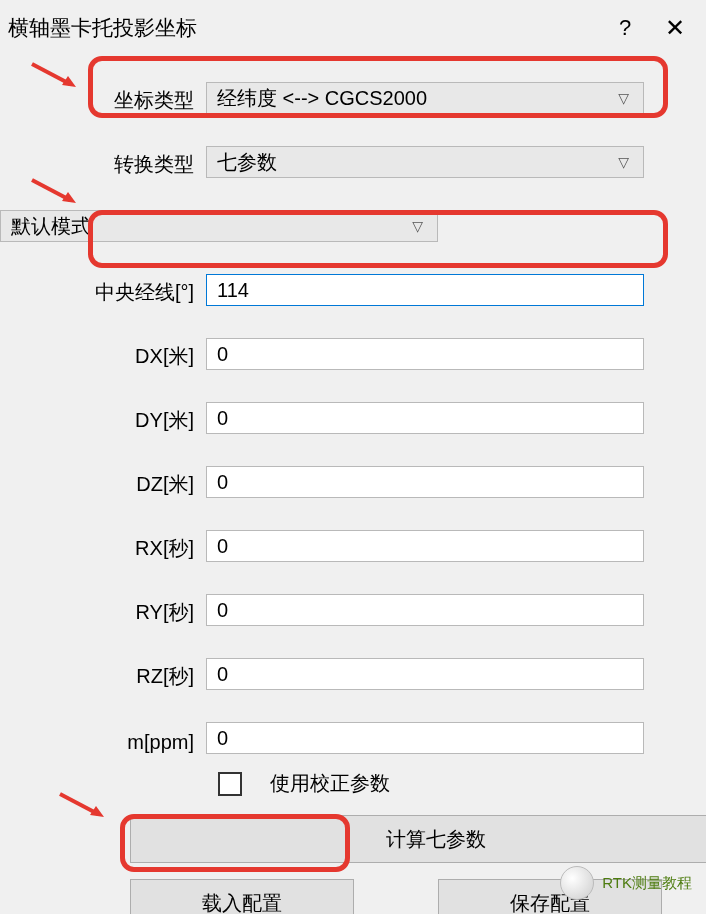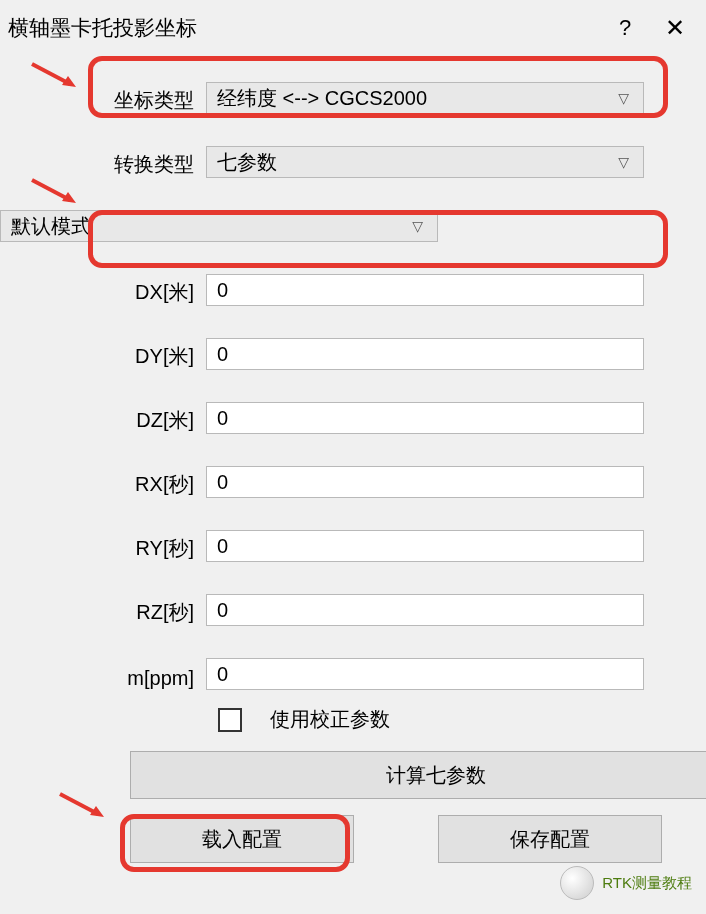--- a/index.html
+++ b/index.html
@@ -179,20 +179,26 @@
 
   <div class="row">
     <div class="field">
       <div class="select">
         <span>默认模式</span>
         <span class="chev">▽</span>
       </div>
     </div>
   </div>
 
+  <div class="row">
+    <div class="label">中央经线[°]</div>
+    <div class="field">
+      <input class="input focused" value="114" style="">
+    </div>
+  </div>
 
   <div class="row">
     <div class="label">DX[米]</div>
     <div class="field"><input class="input" value="0" style=""></div>
   </div>
   <div class="row">
     <div class="label">DY[米]</div>
     <div class="field"><input class="input" value="0" style=""></div>
   </div>
   <div class="row">

